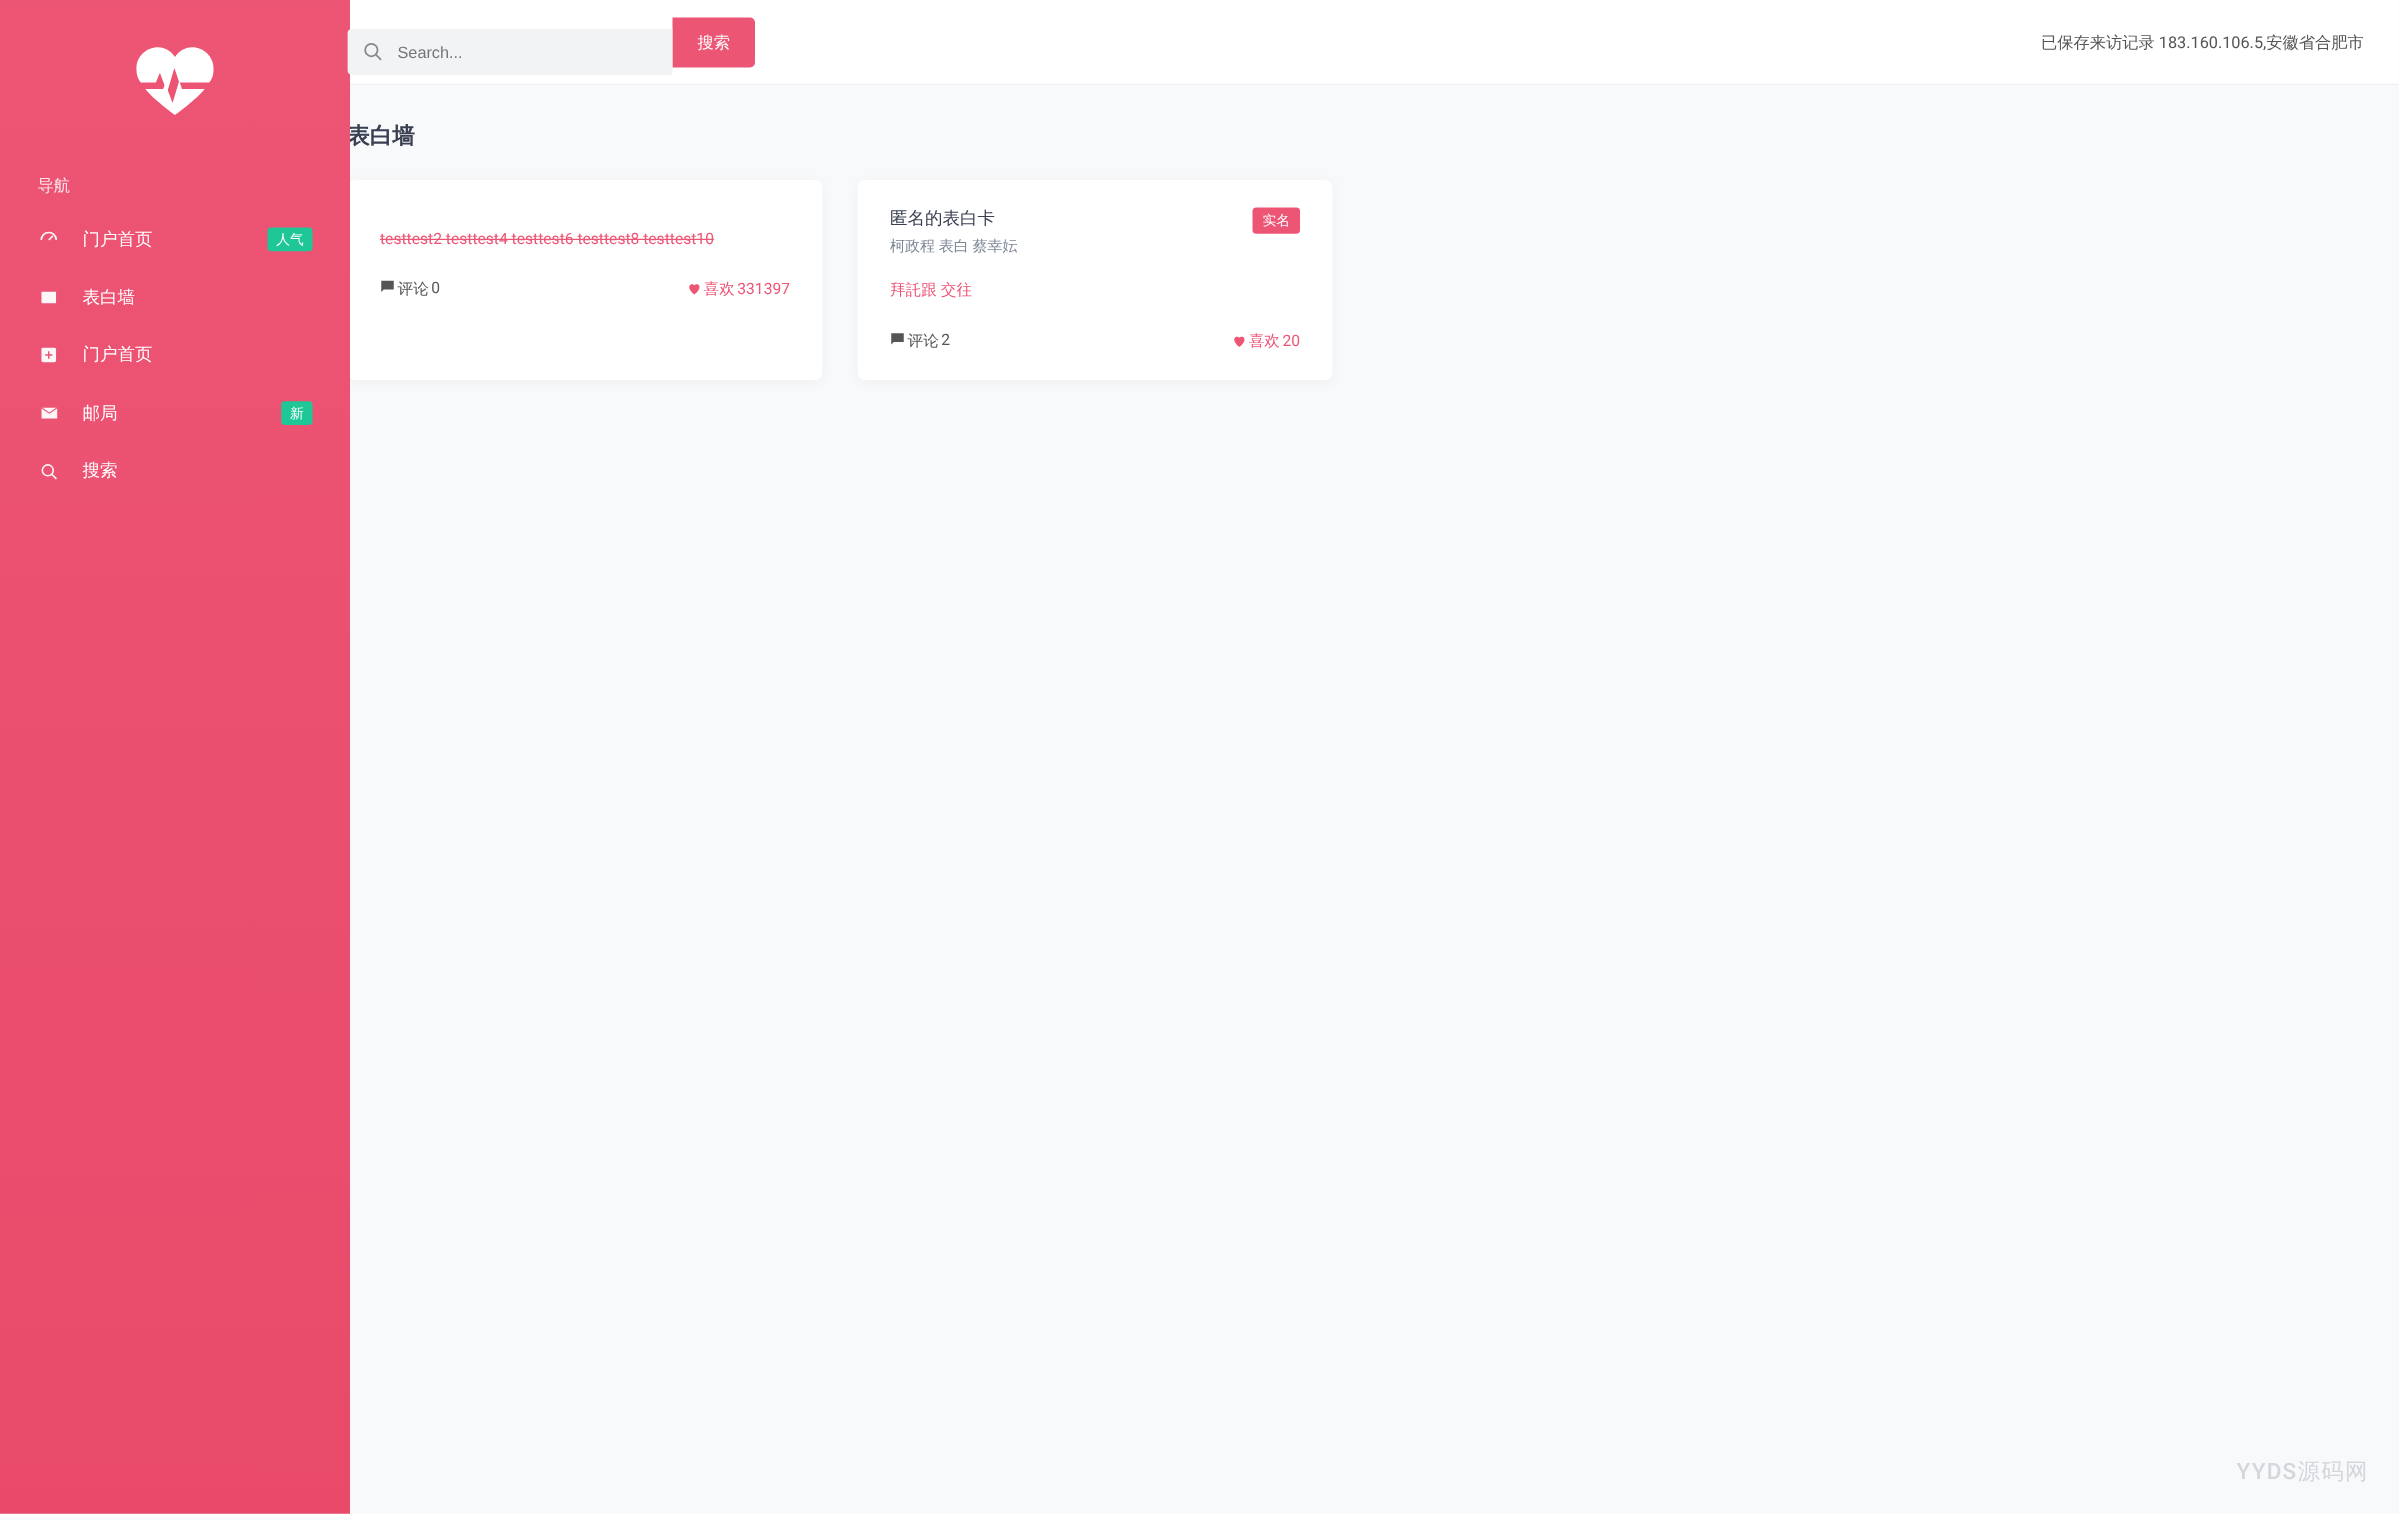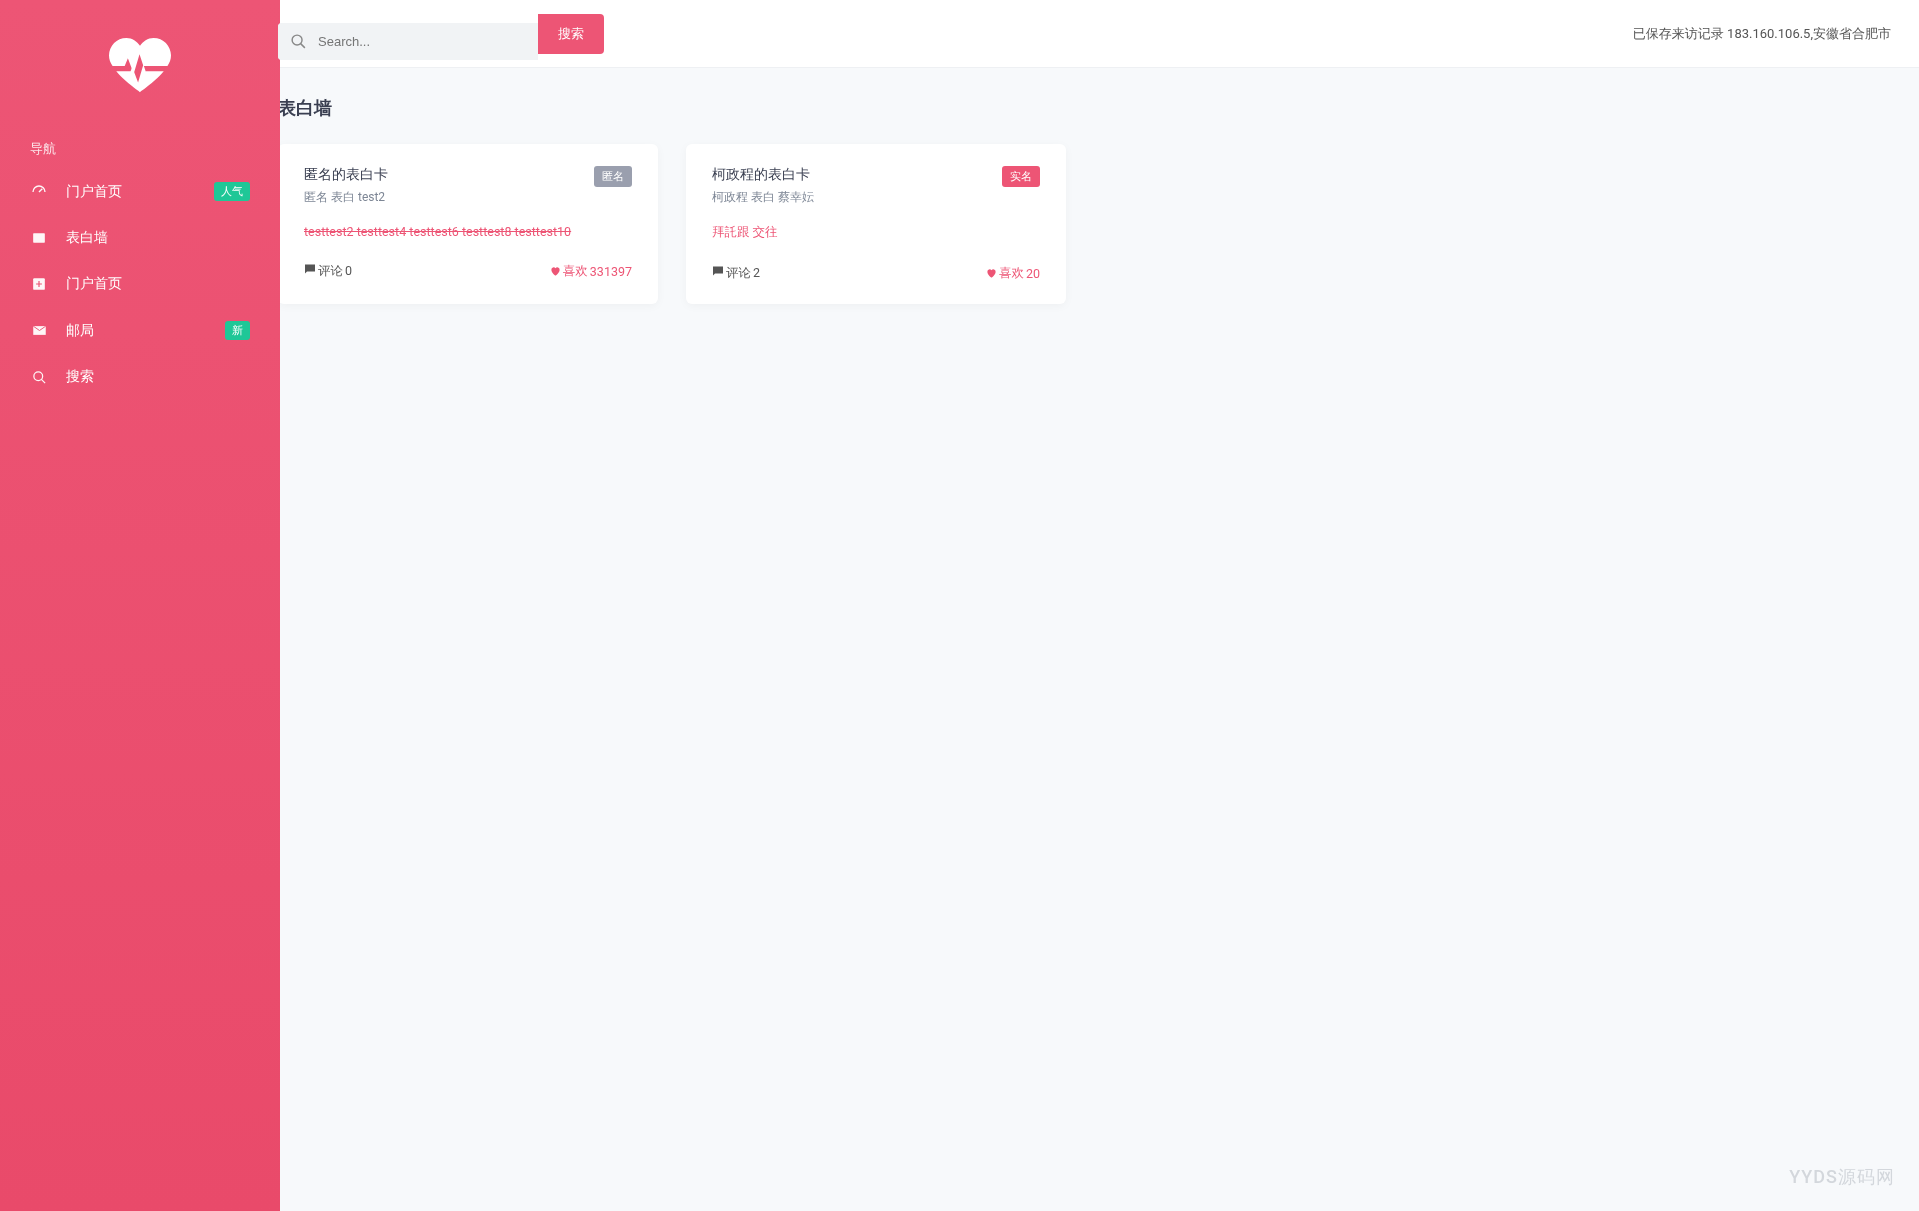--- a/index.html
+++ b/index.html
@@ -127,27 +127,20 @@
     </div>
     <div class="visit-info">已保存来访记录 183.160.106.5,安徽省合肥市</div>
   </div>
 
   <div class="content">
     <div class="page-title">表白墙</div>
 
     <div class="cards">
 
       <div class="card">
-        <div class="card-head">
-          <div>
-            <div class="card-title">匿名的表白卡</div>
-            <div class="card-sub">匿名 表白 test2</div>
-          </div>
-          <span class="card-tag tag-dark">匿名</span>
-        </div>
         <div class="card-body">testtest2 testtest4 testtest6 testtest8 testtest10</div>
         <div class="card-foot">
           <span class="comment-stat">
             <svg width="12" height="12" viewBox="0 0 24 24" fill="#555">
                 <path d="M2 3h20v14H6l-4 4z"></path>
               </svg>
             <span>评论</span>
               <span>0</span>
           </span>
           <span class="like-stat">
@@ -156,21 +149,21 @@
               </svg>
             <span>喜欢</span>
               <span>331397</span>
           </span>
         </div>
       </div>
 
       <div class="card">
         <div class="card-head">
           <div>
-            <div class="card-title">柯政程的表白卡</div>
+            <div class="card-title">匿名的表白卡</div>
             <div class="card-sub">柯政程 表白 蔡幸妘</div>
           </div>
           <span class="card-tag tag-pink">实名</span>
         </div>
         <div class="card-body nolink">拜託跟 交往</div>
         <div class="card-foot">
           <span class="comment-stat">
             <svg width="12" height="12" viewBox="0 0 24 24" fill="#555">
                 <path d="M2 3h20v14H6l-4 4z"></path>
               </svg>

